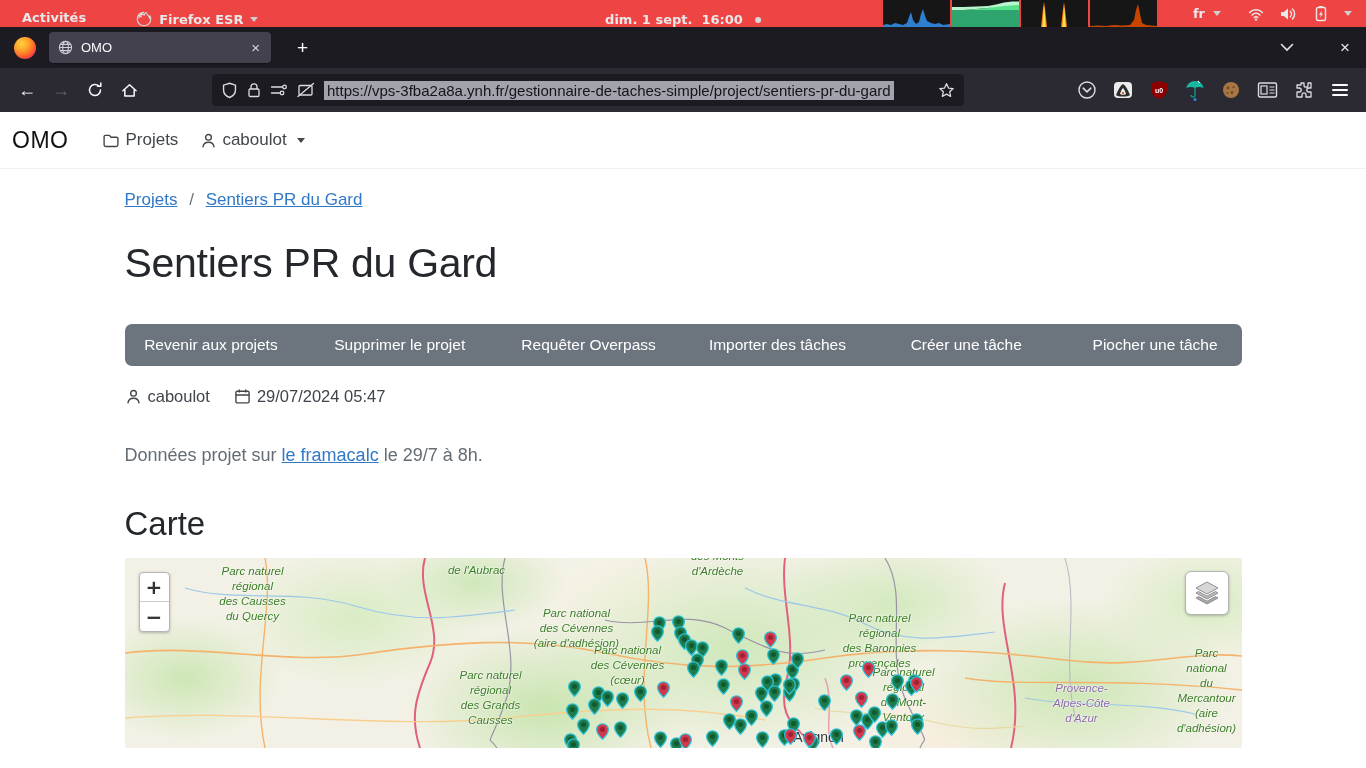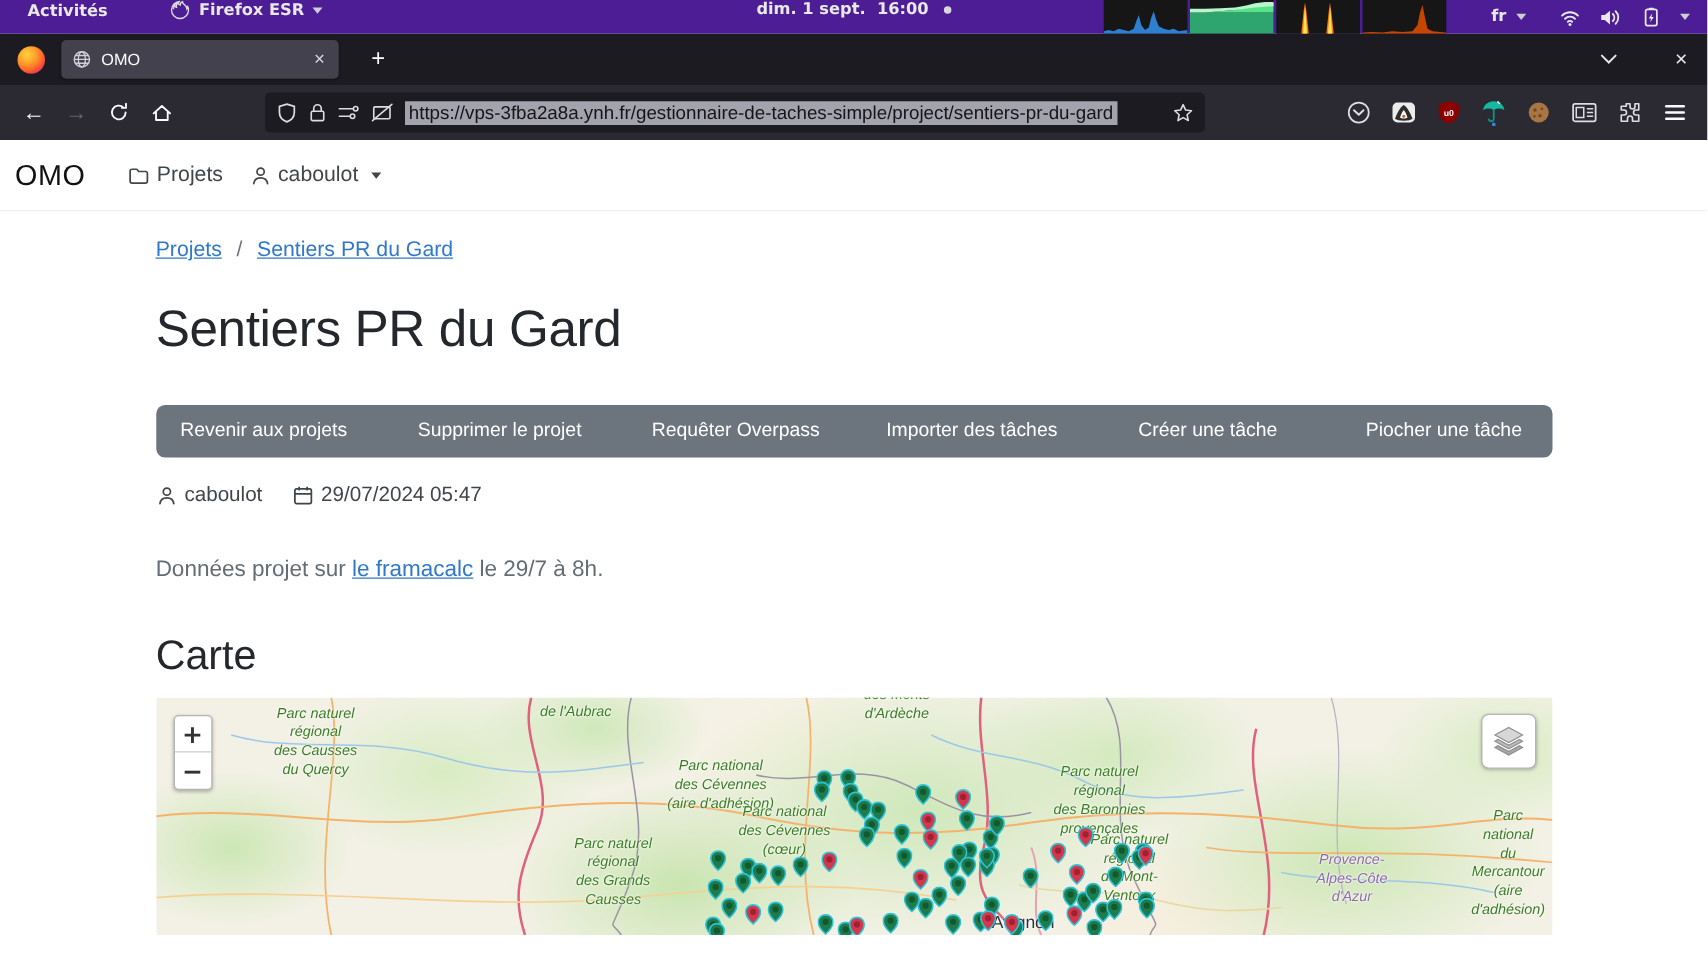--- a/index.html
+++ b/index.html
@@ -3,21 +3,21 @@
 <meta charset="utf-8">
 <style>
   * { box-sizing: border-box; }
   html,body { margin:0; padding:0; }
   body {
     width:1366px; height:768px; overflow:hidden; background:#fff;
     font-family:"Liberation Sans", sans-serif;
   }
   
   .gnome-bar {
-    height:27px; background:#4c1d95; color:#e8e8e8; display:flex; align-items:flex-start;
+    height:27px; background:#ef4444; color:#e8e8e8; display:flex; align-items:flex-end;
     font-family:"DejaVu Sans", sans-serif; font-size:13px; position:relative;
   }
   .gb-activities { margin-left:16px; padding:2px 6px; font-weight:600; }
   .gb-appmenu { margin-left:44px; display:flex; align-items:center; gap:7px; font-weight:600; }
   .caret-down { width:0; height:0; border-left:4px solid transparent; border-right:4px solid transparent; border-top:5px solid #cfcfcf; display:inline-block; }
   .gb-clock { position:absolute; left:50%; transform:translateX(-50%); display:flex; align-items:center; gap:12px; font-weight:600; white-space:pre; }
   .gb-dot { width:6px; height:6px; border-radius:50%; background:#d9d9d9; }
   .gb-right { margin-left:auto; display:flex; align-items:center; }
   .gb-graph { width:67px; height:27px; background:#161616; margin-left:2px; }
   .gb-lang { margin-left:36px; display:flex; align-items:center; gap:8px; font-weight:600; }
@@ -349,21 +349,21 @@
         <path d="M60 30 C110 45 170 30 230 48 S330 60 390 52" fill="none" stroke="#9cc8e8" stroke-width="1.2"></path>
         <path d="M620 30 C660 50 700 45 740 66 S820 80 870 74" fill="none" stroke="#9cc8e8" stroke-width="1.2"></path>
         <path d="M900 140 C950 150 1010 142 1070 156" fill="none" stroke="#9cc8e8" stroke-width="1.2"></path>
         <path d="M690 150 C720 158 760 152 800 162 S860 172 900 168" fill="none" stroke="#e7d9a0" stroke-width="1.2"></path>
       </svg>
       <div style="position:absolute; inset:0;">
           <div class="mlabel park" style="left: 128px; top: 6px;">Parc naturel
 régional
 des Causses
 du Quercy</div>
-          <div class="mlabel park" style="left: 336px; top: 5px;">de l'Aubrac</div>
+          <div class="mlabel park" style="left: 352px; top: 5px;">de l'Aubrac</div>
           <div class="mlabel park" style="left: 593px; top: -9px;">des Monts
 d'Ardèche</div>
           <div class="mlabel park" style="left: 452px; top: 48px;">Parc national
 des Cévennes
 (aire d'adhésion)</div>
           <div class="mlabel park" style="left: 503px; top: 85px;">Parc national
 des Cévennes
 (cœur)</div>
           <div class="mlabel park" style="left: 366px; top: 110px;">Parc naturel
 régional

